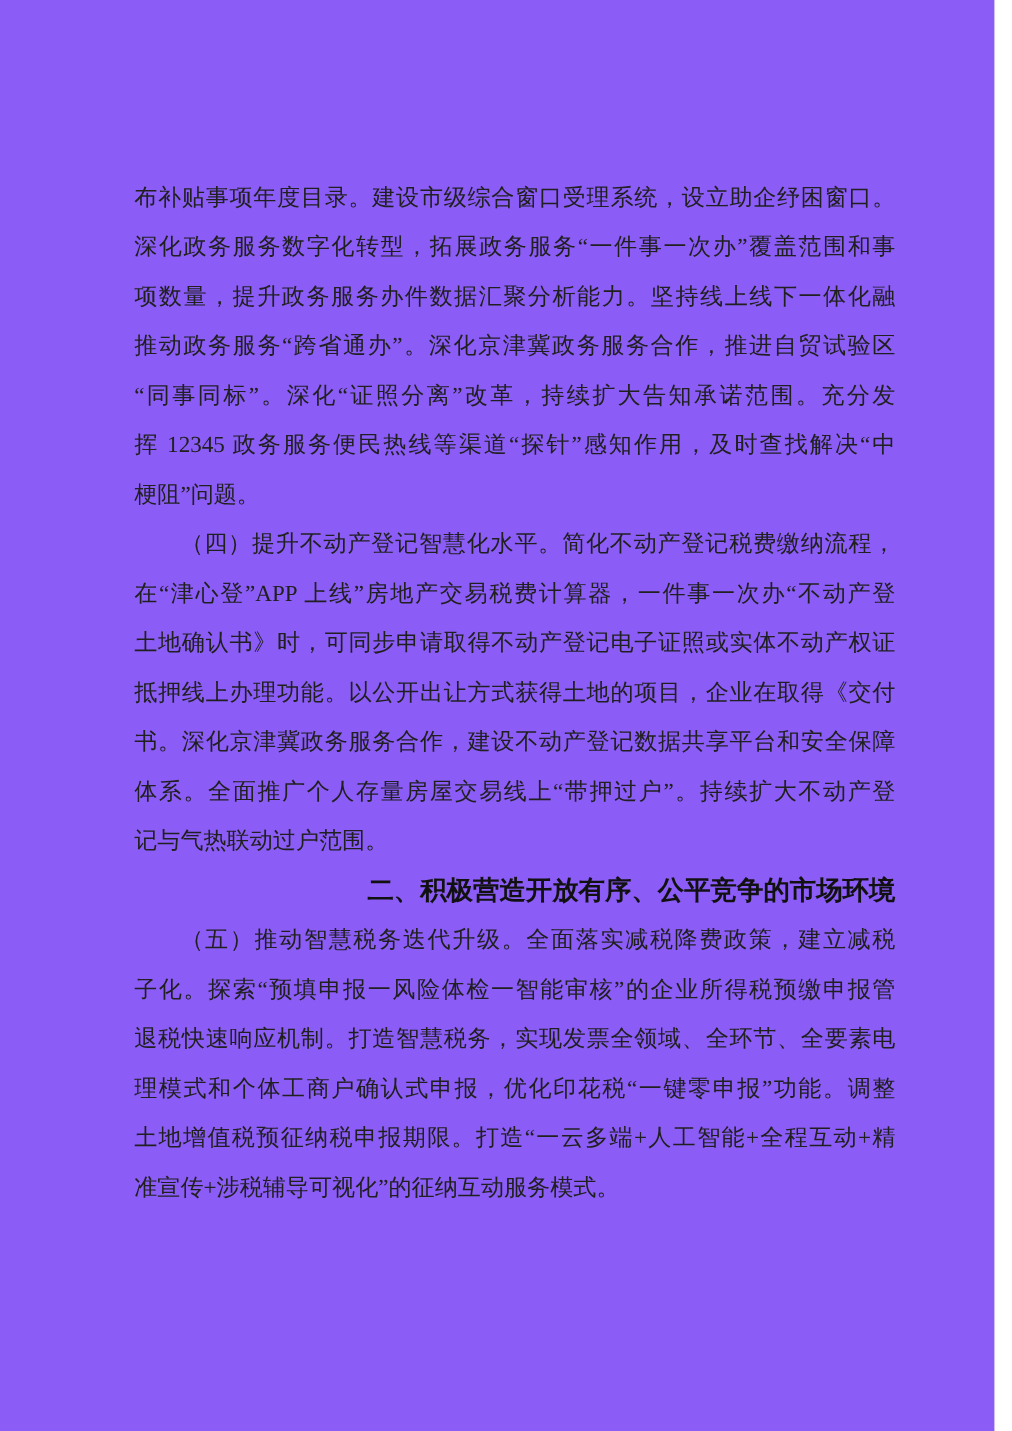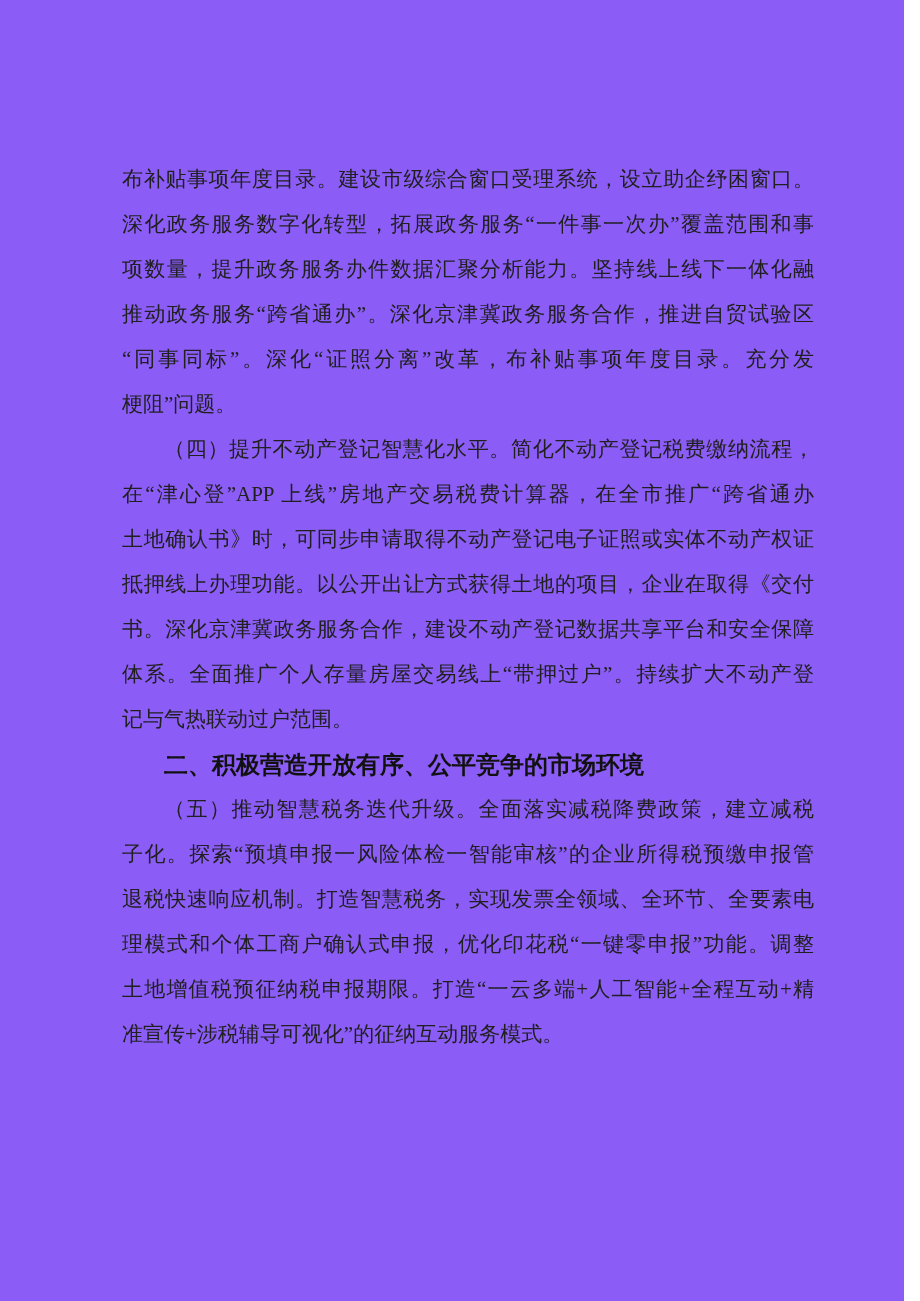--- a/index.html
+++ b/index.html
@@ -34,37 +34,38 @@
   }
   .line.indent {
     padding-left: 42px;
   }
   .line.heading {
     font-family: "Liberation Sans", "DejaVu Sans", sans-serif;
     font-weight: bold;
     font-size: 24px;
     color: #111111;
     padding-left: 42px;
-    text-align: left;
+    text-align: right;
     text-align-last: auto;
   }
 </style>
 </head>
 <body>
 
 <div class="page">
   <div class="content">
       <div class="line justify">布补贴事项年度目录。建设市级综合窗口受理系统，设立助企纾困窗口。</div>
       <div class="line justify">深化政务服务数字化转型，拓展政务服务“一件事一次办”覆盖范围和事</div>
       <div class="line justify">项数量，提升政务服务办件数据汇聚分析能力。坚持线上线下一体化融合，</div>
       <div class="line justify">推动政务服务“跨省通办”。深化京津冀政务服务合作，推进自贸试验区</div>
-      <div class="line justify">“同事同标”。深化“证照分离”改革，布补贴事项年度目录。充分发</div>
+      <div class="line justify">“同事同标”。深化“证照分离”改革，持续扩大告知承诺范围。充分发</div>
+      <div class="line justify">挥 12345 政务服务便民热线等渠道“探针”感知作用，及时查找解决“中</div>
       <div class="line">梗阻”问题。</div>
       <div class="line justify indent">（四）提升不动产登记智慧化水平。简化不动产登记税费缴纳流程，</div>
-      <div class="line justify">在“津心登”APP 上线”房地产交易税费计算器，在全市推广“跨省通办</div>
+      <div class="line justify">在“津心登”APP 上线”房地产交易税费计算器，一件事一次办“不动产登</div>
       <div class="line justify">土地确认书》时，可同步申请取得不动产登记电子证照或实体不动产权证</div>
       <div class="line justify">抵押线上办理功能。以公开出让方式获得土地的项目，企业在取得《交付</div>
       <div class="line justify">书。深化京津冀政务服务合作，建设不动产登记数据共享平台和安全保障</div>
       <div class="line justify">体系。全面推广个人存量房屋交易线上“带押过户”。持续扩大不动产登</div>
       <div class="line">记与气热联动过户范围。</div>
       <div class="line heading">二、积极营造开放有序、公平竞争的市场环境</div>
       <div class="line justify indent">（五）推动智慧税务迭代升级。全面落实减税降费政策，建立减税</div>
       <div class="line justify">子化。探索“预填申报一风险体检一智能审核”的企业所得税预缴申报管</div>
       <div class="line justify">退税快速响应机制。打造智慧税务，实现发票全领域、全环节、全要素电</div>
       <div class="line justify">理模式和个体工商户确认式申报，优化印花税“一键零申报”功能。调整</div>

